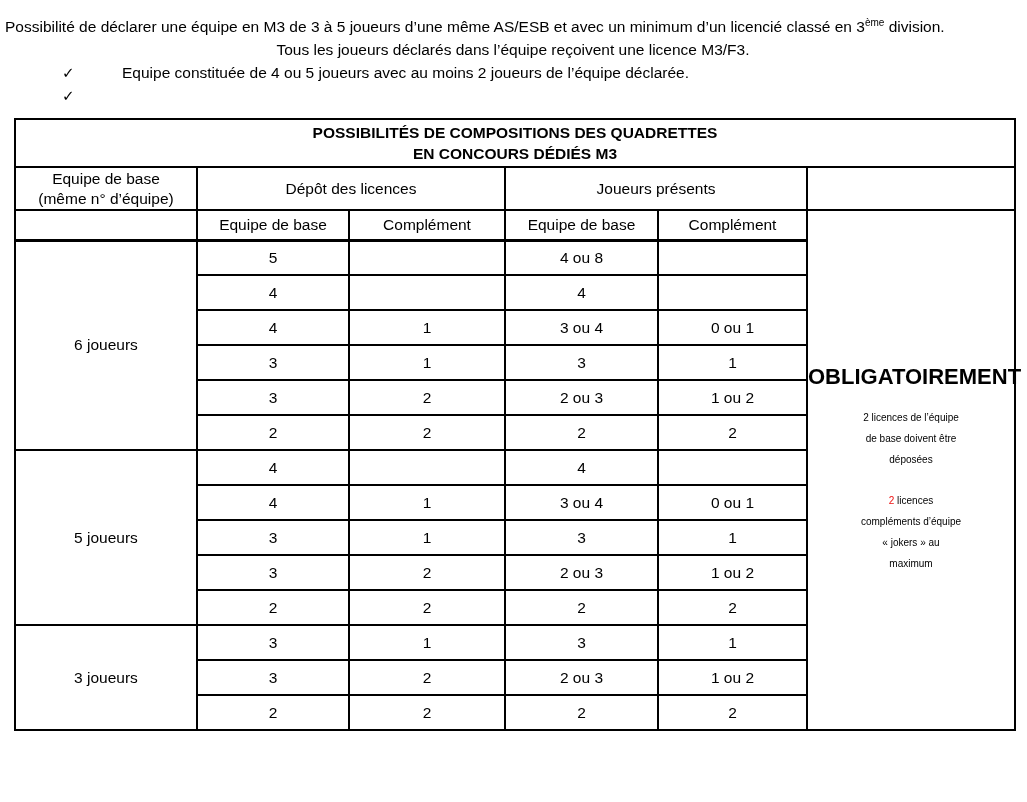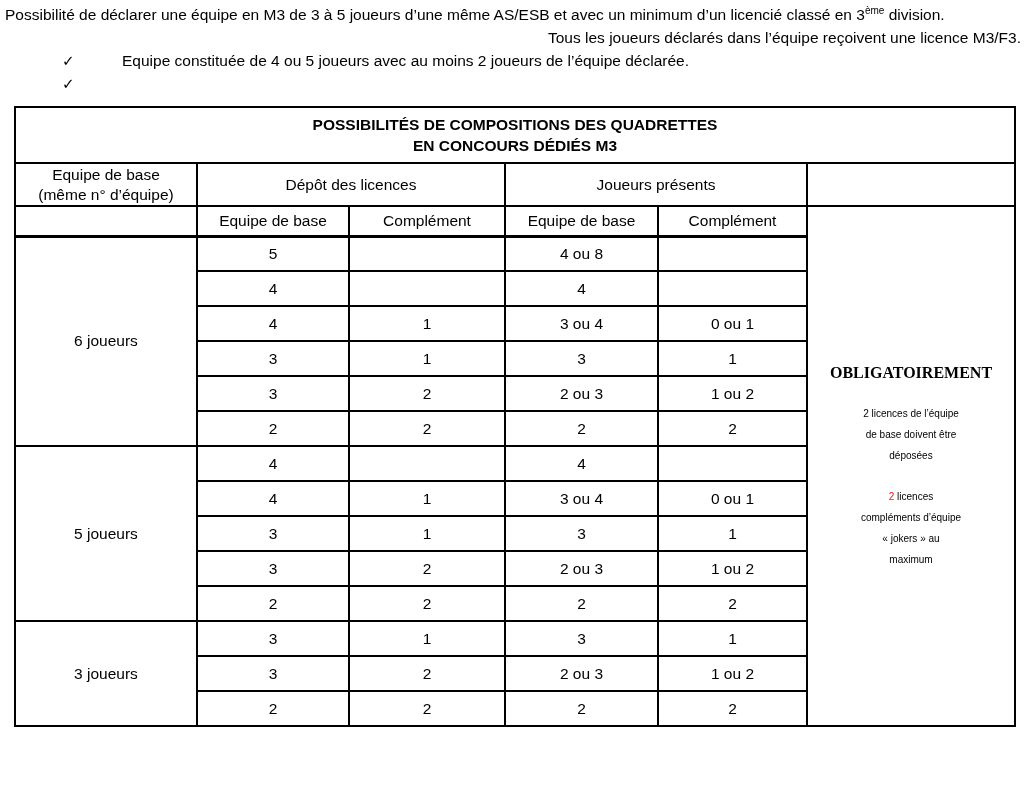--- a/index.html
+++ b/index.html
@@ -3,28 +3,28 @@
 <meta charset="utf-8">
 <style>
   * { margin: 0; padding: 0; box-sizing: border-box; }
   html, body {
     width: 1027px; height: 802px;
     background: #ffffff;
     font-family: "Liberation Sans", "DejaVu Sans", sans-serif;
     color: #000000;
     overflow: hidden;
   }
-  .page { padding: 3px 6px 0 5px; }
+  .page { padding: 15px 6px 0 5px; }
 
   p.body-text {
     font-size: 15.5px;
     line-height: 23px;
     text-align: justify;
   }
-  p.no-justify { text-align: right; }
+  p.no-justify { text-align: center; }
   .gap-top { margin-top: 16px; }
 
   sup.ord { font-size: 10px; vertical-align: super; line-height: 0; }
 
   .bullet {
     font-size: 15.5px;
     line-height: 23px;
     padding-left: 57px;
     display: flex;
   }
@@ -44,37 +44,36 @@
     table-layout: fixed;
   }
   table.comp td {
     border: 2px solid #000;
     text-align: center;
     vertical-align: middle;
     font-size: 15.5px;
     padding: 0;
   }
   tr.title-row td {
-    height: 56px;
+    height: 48px;
     font-weight: bold;
     line-height: 21px;
   }
   tr.head1 td { height: 43px; line-height: 20px; }
   tr.subhead td { height: 30px; }
   tr.subhead td.thick { border-bottom-width: 3px; }
   tr.data-row td { height: 35px; }
   td.note-cell {
     vertical-align: middle;
     padding: 0 6px;
   }
   .note-title {
     font-weight: bold;
-    font-size: 16px;
+    font-size: 22px;
     line-height: 21px;
-    font-family: Liberation Serif, serif;
   }
   .note-p {
     margin-top: 20px;
     font-size: 10px;
     line-height: 21px;
   }
 </style>
 </head>
 <body>
 

